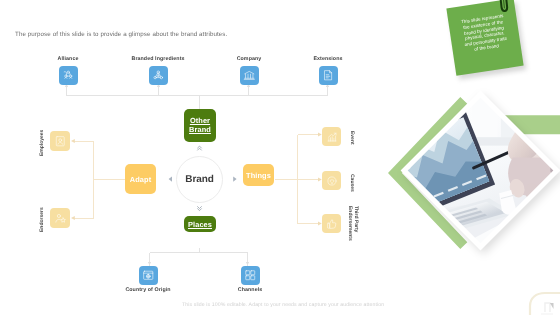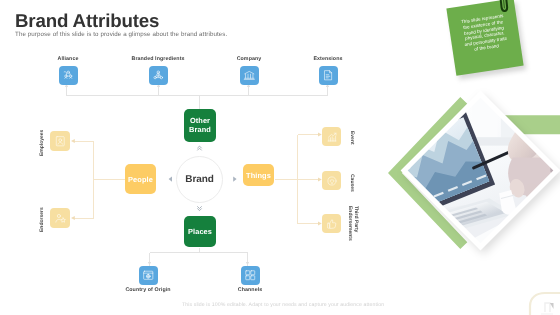--- a/index.html
+++ b/index.html
@@ -12,41 +12,41 @@
   
   #title{left:15px;top:11px;font-size:18.7px;font-weight:bold;color:#333;
          letter-spacing:-0.15px;line-height:20px;}
   #subtitle{left:15px;top:31px;font-size:6.2px;color:#6f6f6f;line-height:7px;
             letter-spacing:0.1px;}
   #footer{left:182px;top:302px;font-size:5.2px;color:#d2d2d2;letter-spacing:0.09px;}
 
   
   .node{border-radius:5px;display:flex;align-items:center;justify-content:center;
         text-align:center;color:#fff;font-weight:bold;}
-  .node-blue{background:#15803d;}
+  .node-blue{background:#4d7c0f;text-decoration:underline;}
   .node-orange{background:#fdcc64;}
 
   
   .tile{border-radius:4px;display:flex;align-items:center;justify-content:center;}
   .tile-blue{background:#59a7df;}
   .tile-lorange{background:#f7dfa1;}
 
   .lbl{font-size:5.3px;font-weight:bold;color:#444;white-space:nowrap;letter-spacing:0.08px;}
   .lbl-v{font-size:5px;font-weight:bold;color:#4a4a4a;white-space:nowrap;
          transform-origin:0 0;}
 
   svg{display:block;overflow:visible;}
 
   #brand-circle{left:176px;top:156px;width:47px;height:47px;border-radius:50%;
     border:1px solid #ececec;background:#fff;display:flex;align-items:center;
     justify-content:center;font-size:10px;font-weight:bold;color:#3b3b3b;
     letter-spacing:-0.1px;box-sizing:border-box;}
   #node-other-brand{left:184px;top:109px;width:32px;height:33px;font-size:7.4px;
     line-height:8.6px;letter-spacing:0.1px;}
-  #node-places{left:184px;top:216px;width:32px;height:31px;font-size:7.4px;
+  #node-places{left:184px;top:216px;width:32px;height:16px;font-size:7.4px;
     letter-spacing:0.1px;}
   #node-people{left:125px;top:164px;width:31px;height:30px;font-size:7.4px;
     letter-spacing:0.1px;}
   #node-things{left:243px;top:164px;width:31px;height:22px;font-size:7.4px;
     letter-spacing:0.1px;}
 
   .grp{display:flex;flex-direction:column;align-items:center;}
   .t19{width:19px;height:19px;}
   .t20{width:20px;height:20px;}
   .t18{width:19px;height:19px;}
@@ -93,21 +93,20 @@
   #photo-inner{position:absolute;left:5px;top:5px;width:103px;height:103px;overflow:hidden;}
   #photo-inner svg{position:absolute;left:-28.5px;top:-28.5px;
     transform:rotate(-45deg);transform-origin:50% 50%;
     filter:blur(0.35px) saturate(0.88);}
 </style>
 </head>
 <body>
 
 <div id="slide">
 
-  <div class="abs" id="title">Brand Attributes</div>
   <div class="abs" id="subtitle">The purpose of this slide is to provide  a glimpse about the brand attributes.</div>
   <div class="abs" id="footer">This slide is 100% editable. Adapt to your needs and capture your audience attention</div>
 
   <svg class="abs" id="conn-blue" width="360" height="270" style="left:0;top:40px;">
     <g stroke="#e3e3e3" stroke-width="1" fill="none" shape-rendering="crispEdges">
 
       <path d="M66.5 55.5 H327.5"></path>
 
       <path d="M66.5 55.5 V44.5"></path>
       <path d="M158.5 55.5 V44.5"></path>
@@ -175,21 +174,21 @@
     <span>Brand</span>
   </div>
 
   <div class="abs node node-blue" id="node-other-brand">
     <span>Other<br>Brand</span>
   </div>
   <div class="abs node node-blue" id="node-places">
     <span>Places</span>
   </div>
   <div class="abs node node-orange" id="node-people">
-    <span>People</span>
+    <span>Adapt</span>
   </div>
   <div class="abs node node-orange" id="node-things">
     <span>Things</span>
   </div>
 
   <div class="abs grp" id="top-0">
     <div class="lbl lblc">Alliance</div>
     <div class="tile tile-blue t19">
       <svg viewBox="0 0 24 24" width="12.5" height="12.5" fill="none" stroke="#fff" stroke-width="1.1" stroke-linecap="round" stroke-linejoin="round">
         <path d="M4.2 5.4c.9-.5 2-.4 2.8.3l1.6 1.4"></path>

